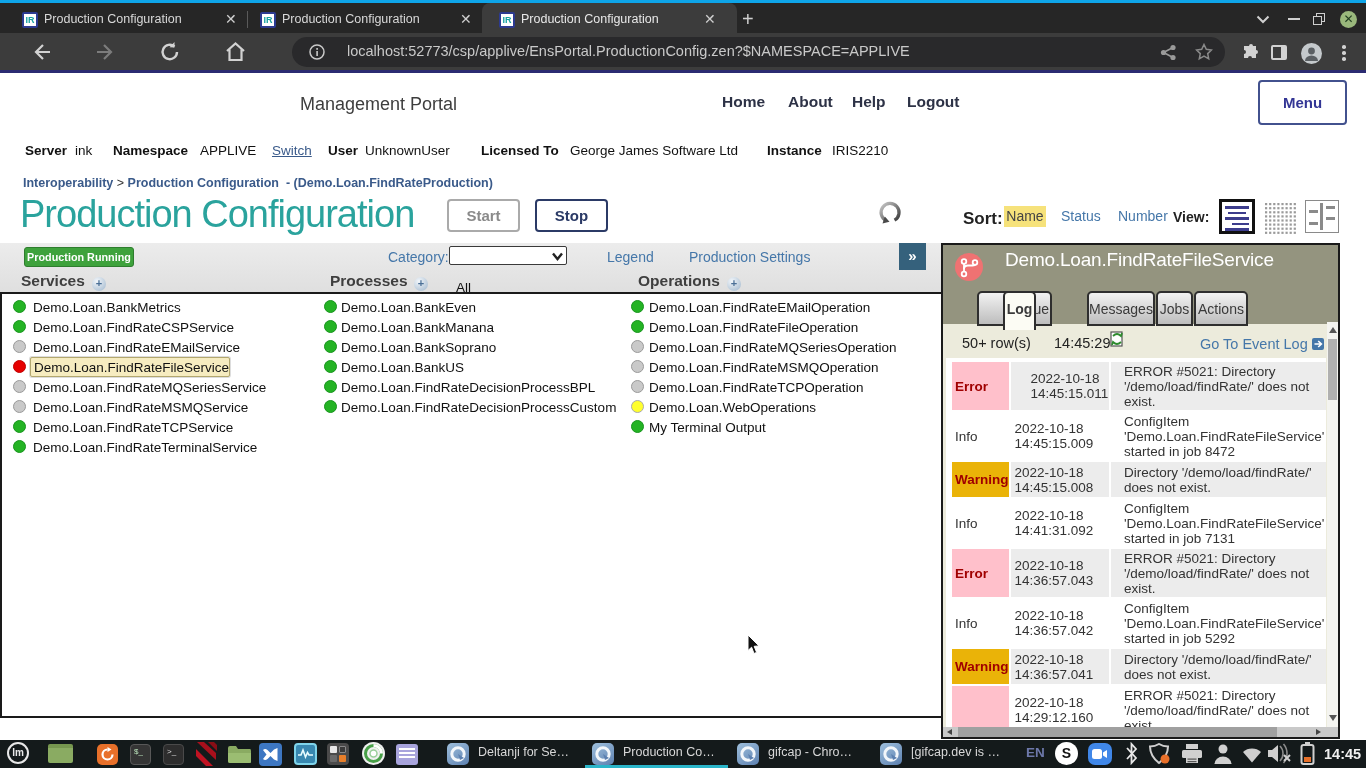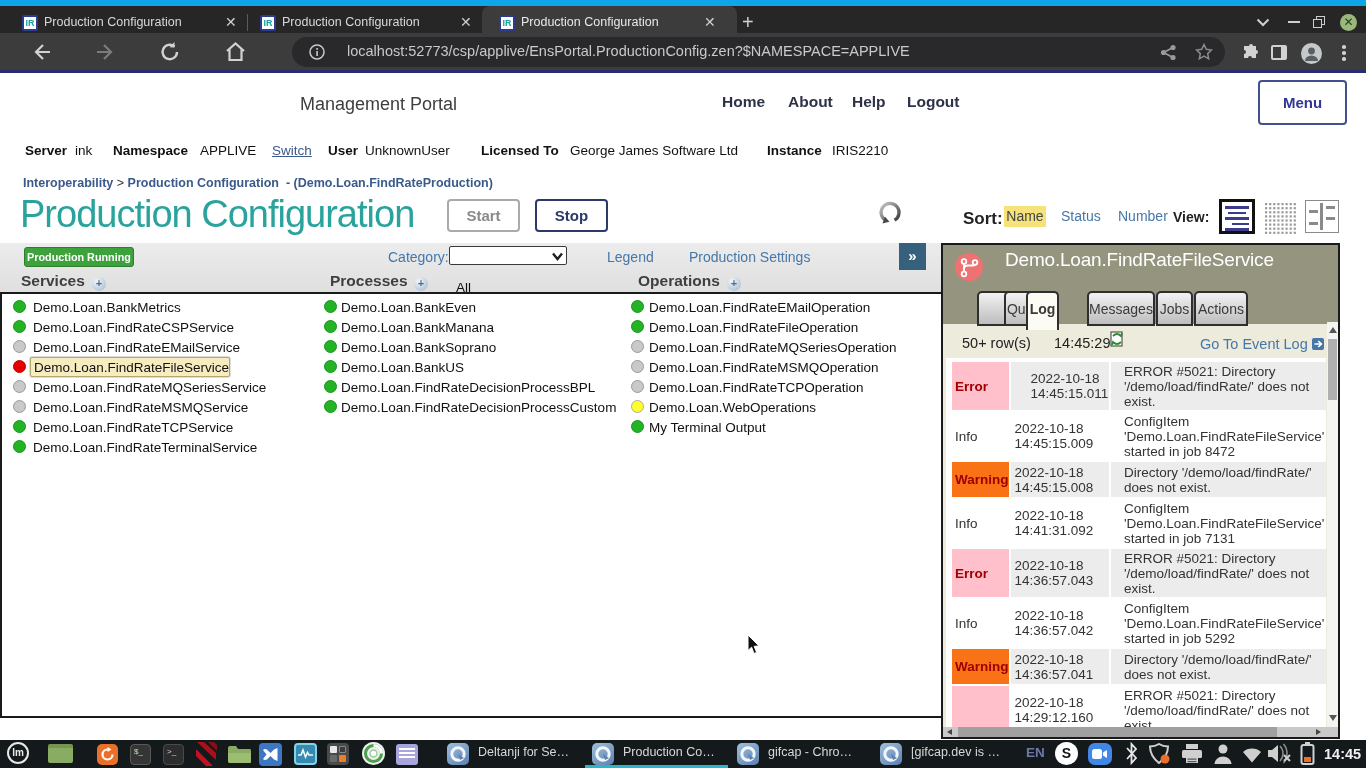--- a/index.html
+++ b/index.html
@@ -1,20 +1,20 @@
 <!DOCTYPE html>
 <html><head>
 <meta charset="utf-8">
 <style>
 * { margin:0; padding:0; box-sizing:border-box; }
 html,body { width:1366px; height:768px; overflow:hidden; font-family:"Liberation Sans",sans-serif; background:#fff; }
 .abs { position:absolute; }
 #screen { position:relative; width:1366px; height:768px; }
 
-#tabstrip { position:absolute; left:0; top:0; width:1366px; height:33px; background:#262626; border-top:6px solid #0ea5e9; }
+#tabstrip { position:absolute; left:0; top:0; width:1366px; height:33px; background:#262626; border-top:3px solid #0ea5e9; }
 .tab { position:absolute; top:0; height:33px; color:#d8d8d8; font-size:12.5px; }
 .tabfav { position:absolute; top:9px; width:16px; height:16px; background:#fff; border:2px solid #2c3a90; border-radius:2px; color:#16a1a1; font-size:9px; font-weight:bold; text-align:center; line-height:12px; }
 .tabx { position:absolute; top:8px; color:#cfcfcf; font-size:14px; }
 #toolbar { position:absolute; left:0; top:33px; width:1366px; height:38px; background:#3c3c3c; }
 #urlpill { position:absolute; left:292px; top:37px; width:933px; height:30px; border-radius:15px; background:#29292b; color:#c9c9c9; font-size:14.5px; }
 #navyline { position:absolute; left:0; top:70px; width:1366px; height:3px; background:#2b2b72; }
 
 #hdrlinks span { font-weight:bold; color:#2d3246; font-size:15.5px; }
 #menubtn { position:absolute; left:1258px; top:80px; width:89px; height:45px; border:2px solid #42518e; border-radius:4px; color:#333695; font-weight:bold; font-size:15px; text-align:center; line-height:41px; }
 #serverrow { position:absolute; left:25px; top:143px; width:950px; height:20px; font-size:13.5px; color:#111; }
@@ -39,21 +39,21 @@
 .dr { background:#e60000; border:1px solid #c00000; }
 .dy { background:#ffff2e; border:1px solid #aaa; }
 
 #rpanel { position:absolute; left:941px; top:243px; width:399px; height:496px; border:2px solid #1a1a1a; background:#ecebdc; }
 #rphead { position:absolute; left:0; top:0; width:395px; height:79px; background:#94947f; }
 .rtab { position:absolute; top:48px; height:35px; background:linear-gradient(#f2f2f2,#bdbdbd); border:2px solid #2e2e2e; border-radius:5px 5px 0 0; color:#3a3a3a; font-size:14px; text-align:center; white-space:nowrap; overflow:hidden; }
 #rpcontent td { border-right:2px solid #fff; }
 #rpcontent td:last-child { border-right:none; }
 .cellg { background:#ececec; }
 .typeE { background:#ffc0cb; color:#a00000; font-weight:bold; }
-.typeW { background:#f97316; color:#a00000; font-weight:bold; }
+.typeW { background:#eab308; color:#a00000; font-weight:bold; }
 
 #taskbar { position:absolute; left:0; top:740px; width:1366px; height:28px; background:#141a1b; }
 .twin { position:absolute; top:745px; color:#d8d8d8; font-size:12.5px; white-space:nowrap; }
 </style>
 </head>
 <body>
 <div id="screen">
 
 <div id="tabstrip">
   <div class="tab" style="left:8px;width:238px;">
@@ -340,21 +340,21 @@
       <path d="M9 11 L9 18.7"></path>
       <path d="M9 16 Q9 12.5 13 12.5 L17.5 12.5 Q20 12.5 20 12"></path>
     </g>
   </svg>
   <div class="abs" style="left:1005px;top:249px;font-size:19px;letter-spacing:-0.2px;color:#fff;">Demo.Loan.FindRateFileService</div>
   <div class="rtab" style="left:977px;top:291px;width:58px;line-height:33px;padding-left:36px;">Settings</div>
   <div class="rtab" style="left:1004px;top:291px;width:48px;line-height:33px;">Queue</div>
   <div class="rtab" style="left:1087px;top:291px;width:68px;line-height:33px;">Messages</div>
   <div class="rtab" style="left:1156px;top:291px;width:37px;line-height:33px;">Jobs</div>
   <div class="rtab" style="left:1194px;top:291px;width:54px;line-height:33px;">Actions</div>
-  <div class="rtab" style="left:1026px;top:291px;width:33px;height:39px;background:#fcfcf4;border-bottom:none;font-weight:bold;line-height:33px;">Log</div>
+  <div class="rtab" style="left:1003px;top:291px;width:33px;height:39px;background:#fcfcf4;border-bottom:none;font-weight:bold;line-height:33px;">Log</div>
   <div class="abs" style="left:962px;top:335px;font-size:14.5px;color:#222;">50+ row(s)</div>
   <div class="abs" style="left:1054px;top:335px;font-size:14.5px;color:#222;">14:45:29</div>
   <svg class="abs" style="left:1110px;top:331px;" width="15" height="17" viewBox="0 0 15 17">
     <rect x="1" y="1" width="11" height="14" fill="#fff" stroke="#555" stroke-width="1.2"></rect>
     <path d="M3 5 Q7 1 11 5 L12 2" stroke="#2e8b2e" stroke-width="1.8" fill="none"></path>
     <path d="M11 11 Q7 15 3 11 L2 14" stroke="#2e8b2e" stroke-width="1.8" fill="none"></path>
   </svg>
   <div class="abs bluelink" style="left:1200px;top:336px;font-size:14.5px;">Go To Event Log</div>
   <div class="abs" style="left:1312px;top:338px;width:12px;height:12px;background:#4577a9;border-radius:2px;"></div>
   <svg class="abs" style="left:1312px;top:338px;" width="12" height="12" viewBox="0 0 12 12">

